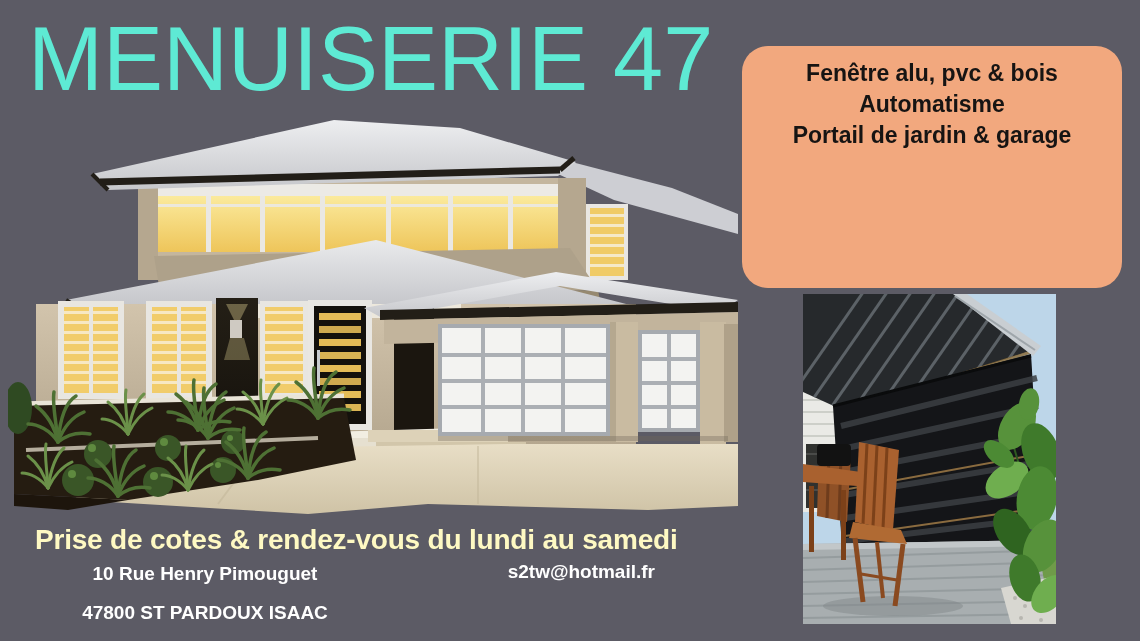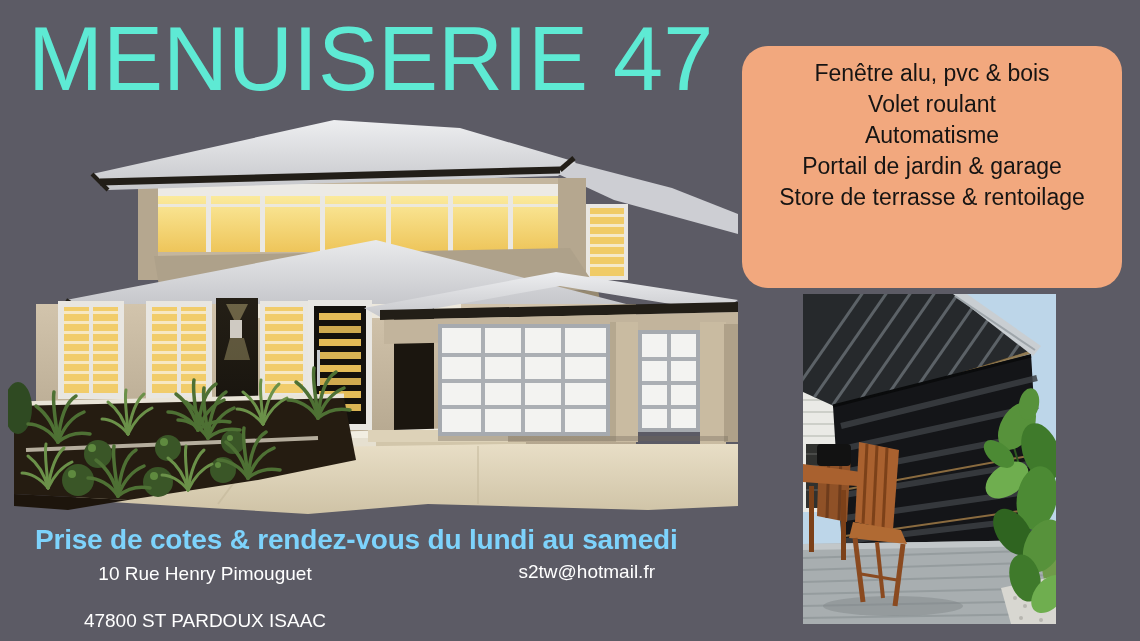--- a/index.html
+++ b/index.html
@@ -14,56 +14,54 @@
     letter-spacing:0px;color:#5eead4;white-space:nowrap;
   }
   .services-box{
     position:absolute;left:742px;top:46px;width:380px;height:242px;
     background:#F2A87E;border-radius:26px;
     box-sizing:border-box;padding-top:12px;
     text-align:center;
   }
   .services-box ul{list-style:none;margin:0;padding:0;}
   .services-box li{
-    font-size:23px;font-weight:400;color:#161413;line-height:31px;
+    font-size:23px;font-weight:700;color:#161413;line-height:31px;
     white-space:nowrap;
   }
   .house-photo{position:absolute;left:8px;top:108px;width:730px;height:412px;}
   .pergola-photo{position:absolute;left:803px;top:294px;width:253px;height:330px;}
   .tagline{
     position:absolute;left:35px;top:524px;width:700px;
-    font-size:28px;font-weight:700;color:#7dd3fc;
+    font-size:28px;font-weight:700;color:#fef9c3;
     letter-spacing:-0.2px;white-space:nowrap;
   }
-  .contact-col{position:absolute;text-align:center;color:#FFFFFF;font-weight:400;}
+  .contact-col{position:absolute;text-align:center;color:#FFFFFF;font-weight:700;}
   .contact-col .line{font-size:19px;line-height:19px;}
-  .contact-col .line + .line{margin-top:28px;}
+  .contact-col .line + .line{margin-top:20px;}
   .col-address{left:55px;top:564px;width:300px;}
   .col-comms{left:385px;top:562px;width:270px;text-align:right;}
 </style>
 </head>
 <body>
 
 <div class="flyer">
 
   <div class="title">MENUISERIE 47</div>
 
   <div class="services-box">
     <ul>
 
         <li>Fenêtre alu, pvc &amp; bois</li>
 
-        <li>Volet roulant</li>
 
 
         <li>Automatisme</li>
 
         <li>Portail de jardin &amp; garage</li>
 
-        <li>Store de terrasse &amp; rentoilage</li>
 
       </ul>
   </div>
 
   <div class="house-photo">
   <svg width="730" height="412" viewBox="0 0 730 412" xmlns="http://www.w3.org/2000/svg">
     <defs>
       <linearGradient id="roofA" x1="0" y1="0" x2="0" y2="1">
         <stop offset="0" stop-color="#EDEEF0"></stop>
             <stop offset="1" stop-color="#C6C7CB"></stop>

